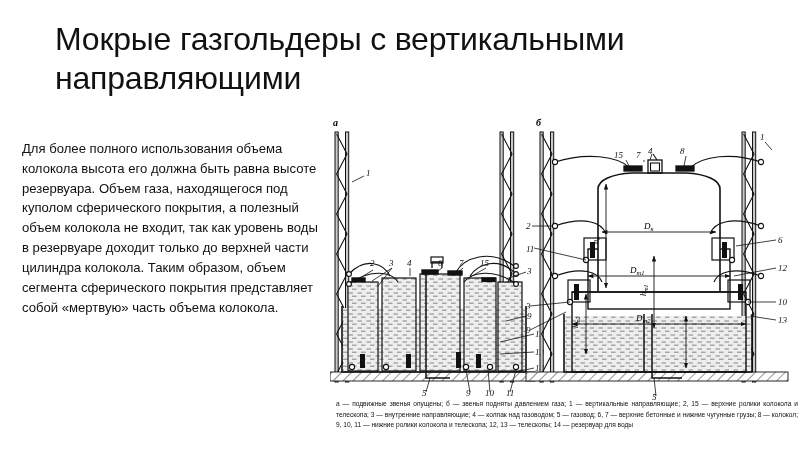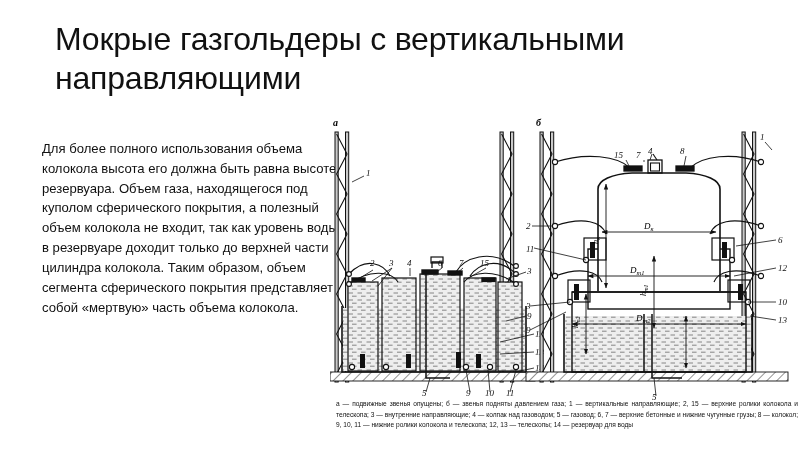--- a/index.html
+++ b/index.html
@@ -24,21 +24,20 @@
     letter-spacing:-0.2px;
   }
 
   
   .bodytext{
     position:absolute;
     left:22px; top:139px; width:300px;
     font-size:13.1px;
     line-height:1.515;
     color:#111111;
-    margin-left:20px;
   }
   .bodytext p{margin:0;}
 
   
   .figure{
     position:absolute;
     left:330px; top:116px;
     width:468px; height:285px;
   }
   .figure svg{display:block;}

